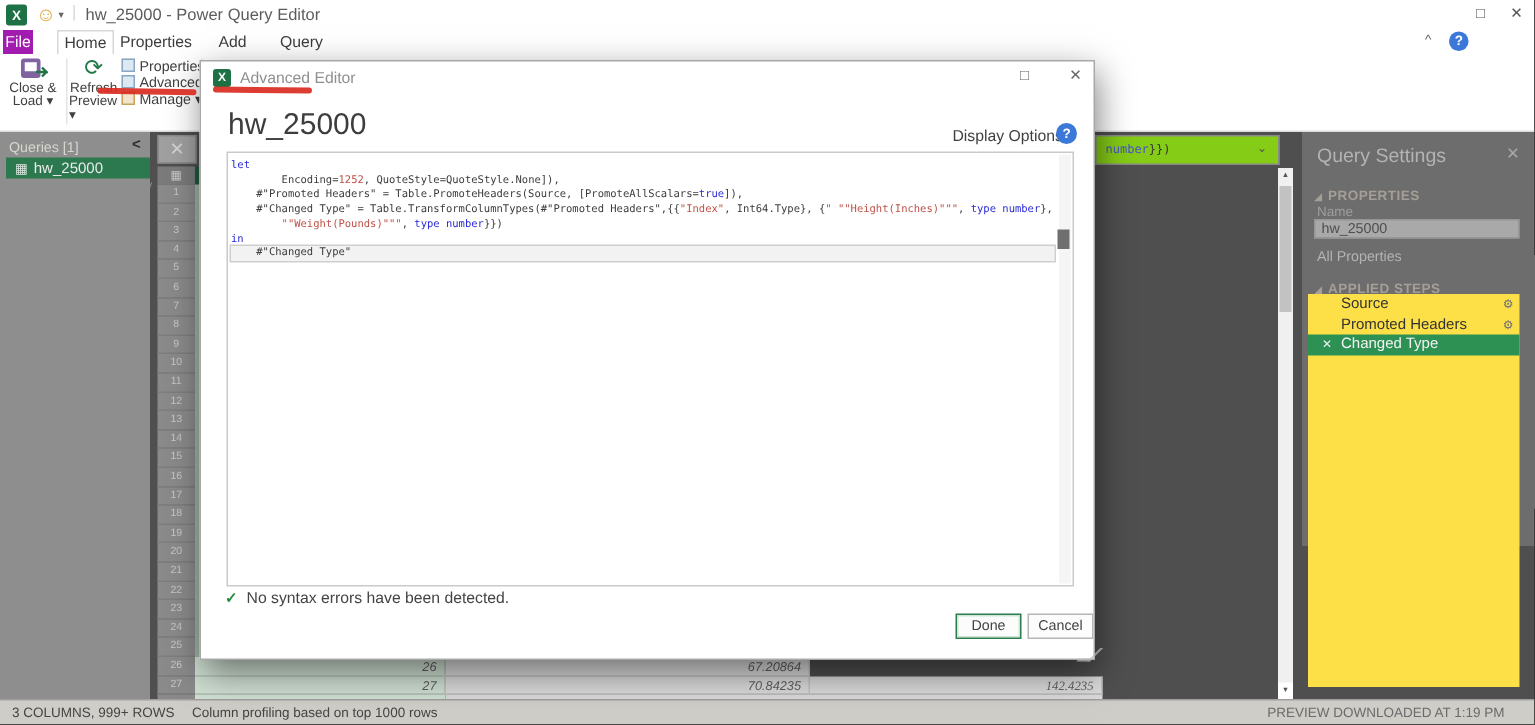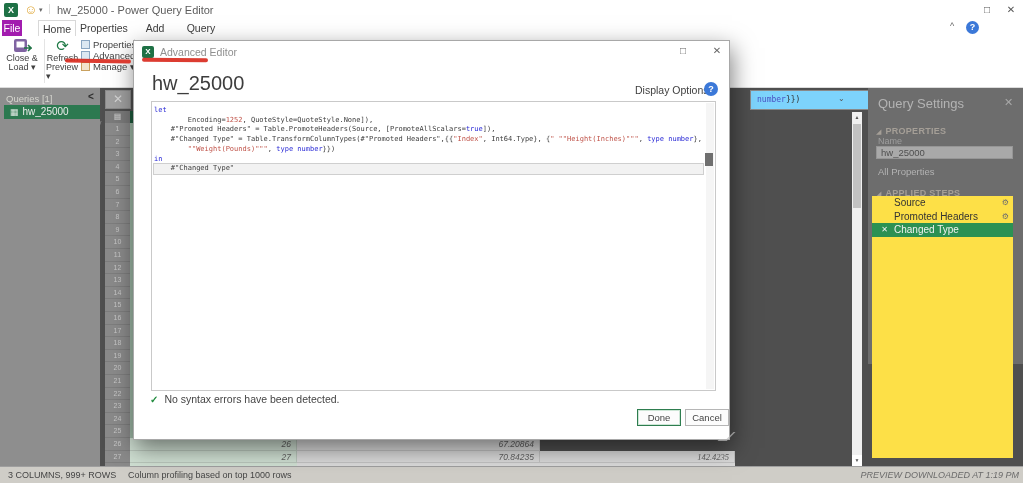--- a/index.html
+++ b/index.html
@@ -44,22 +44,22 @@
   .cornercell{left:105px;top:111px;width:25px;height:12px;background:#7b7b7b;color:#c8c8c8;font-size:8px;
               text-align:center;line-height:12px;}
   .rowhead{position:absolute;left:105px;width:25px;height:12.6px;background:#8a8a8a;border-bottom:1px solid #7d7d7d;
            box-sizing:border-box;color:#c6c6c6;font-size:7px;text-align:center;line-height:12px;}
   .cell{position:absolute;height:12.6px;background:#dadada;border-bottom:1px solid #c2c2c2;border-right:1px solid #c2c2c2;
         box-sizing:border-box;font-size:8.5px;font-style:italic;color:#5f5f5f;text-align:right;line-height:12px;padding-right:5px;}
   .cell-green{background:#cfdfd2;border-color:#b9c6bb;}
   .colsliver{left:130px;top:123px;width:3px;height:315px;background:#9cb6a4;}
   .colsliverhead{left:130px;top:111px;width:3px;height:12px;background:#1e5a3c;}
   
-  .fbar{left:730px;top:90px;width:123px;height:20px;background:#7dd3fc;border:1px solid #898989;box-sizing:border-box;
-        font-family:"DejaVu Sans Mono",monospace;font-size:8px;line-height:18px;padding-left:6px;color:#333;margin-left:20px;}
+  .fbar{left:730px;top:90px;width:123px;height:20px;background:#84cc16;border:1px solid #898989;box-sizing:border-box;
+        font-family:"DejaVu Sans Mono",monospace;font-size:8px;line-height:18px;padding-left:6px;color:#333;}
   .fbar .tok-k{color:#4a52c4;}
   .fbarcaret{left:838px;top:94px;font-size:8px;color:#555;}
   
   .vscroll{left:852px;top:112px;width:10px;height:354px;background:#f0f0f0;z-index:6;}
   .varrow{position:absolute;left:0;width:10px;font-size:5px;color:#555;text-align:center;}
   .vthumb{position:absolute;left:1px;top:12px;width:8px;height:84px;background:#c2c2c2;}
   .vdown{position:absolute;left:0;top:343px;width:10px;height:11px;background:#ffffff;font-size:5px;color:#555;text-align:center;line-height:11px;}
   
   .qset{left:868px;top:88px;width:155px;height:276px;background:#6d6d6d;}
   .qset-title{left:10px;top:8px;font-size:13px;color:#b3b3b3;}
@@ -202,21 +202,21 @@
         <div class="step step-sel">
           <span class="step-x">✕</span>
           <span>Changed Type</span>
         </div>
       </div>
   </div>
 
   <div class="abs statusbar">
     <span style="left:8px;">3 COLUMNS, 999+ ROWS</span>
     <span style="left:128px;">Column profiling based on top 1000 rows</span>
-    <span style="right:4px;color:#6b6b6b;font-style:italic;">PREVIEW DOWNLOADED AT 1:19 PM</span>
+    <span style="right:20px;color:#6b6b6b;">PREVIEW DOWNLOADED AT 1:19 PM</span>
   </div>
 
   <div class="abs dialog">
     <div class="abs dlg-icon">X</div>
     <div class="abs dlg-title">Advanced Editor</div>
     <div class="abs dlg-btn" style="left:540px;">□</div>
     <div class="abs dlg-btn" style="left:574px;">✕</div>
     <div class="abs redline" style="left:8px;top:17px;width:66px;height:3.5px;transform:rotate(.5deg);"></div>
     <div class="abs dlg-h1">hw_25000</div>
     <div class="abs dispopts">Display Options ▾</div>

